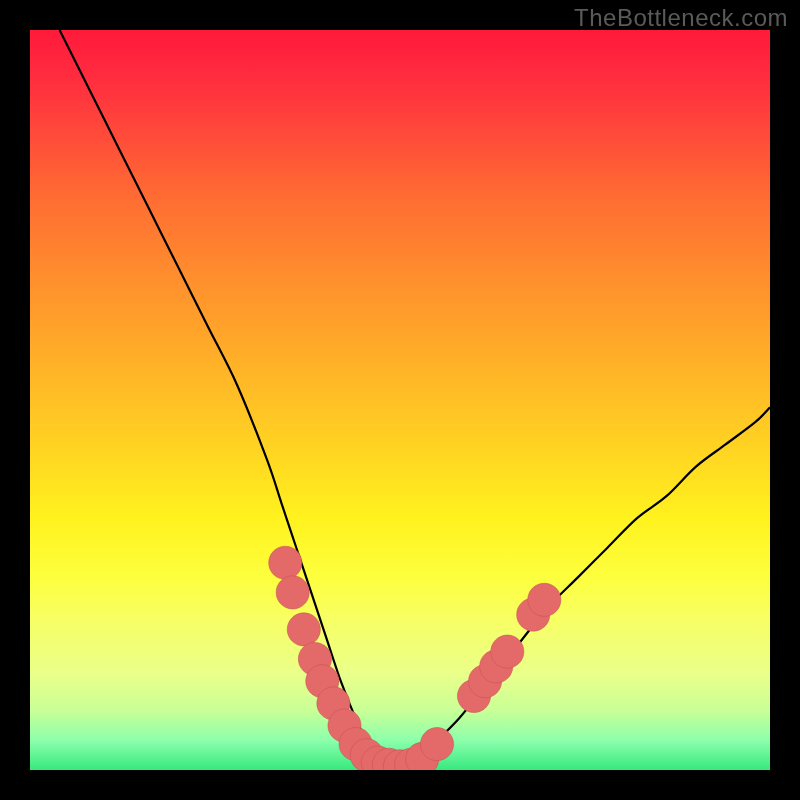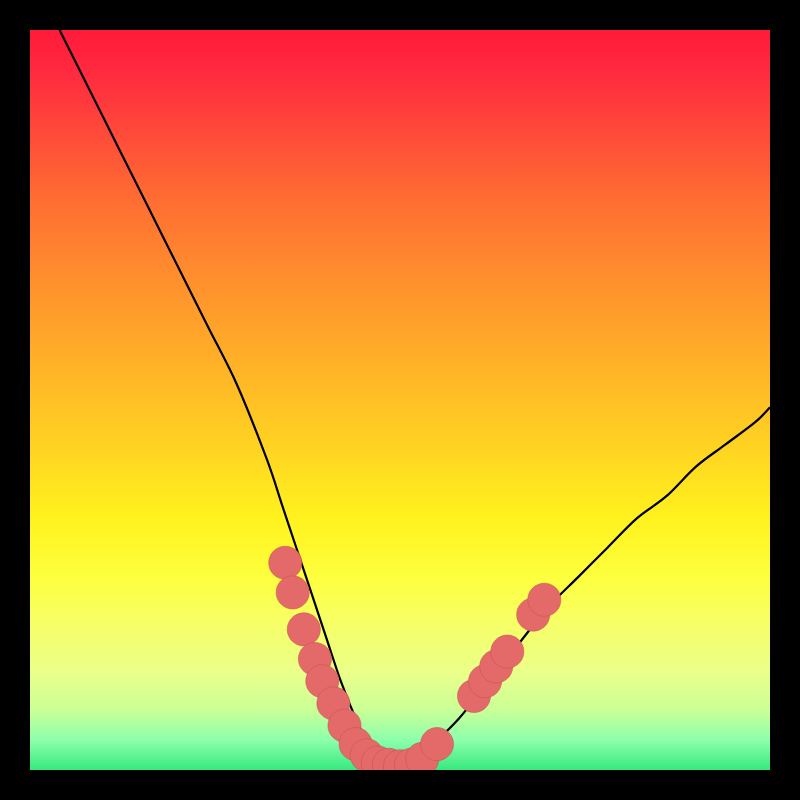--- a/index.html
+++ b/index.html
@@ -59,20 +59,21 @@
   }
   svg.curve {
     position: absolute;
     inset: 0;
   }
 </style>
 </head>
 <body>
 
 <div class="frame">
+  <div class="watermark">TheBottleneck.com</div>
 
   <div class="plot">
     <div class="gradient"></div>
     <svg class="curve" viewBox="0 0 740 740" preserveAspectRatio="none">
       <path id="curve-path" fill="none" stroke="#000000" stroke-width="2.2" d="M 29.60 0.00 C 34.53 9.87, 49.33 39.47, 59.20 59.20 C 69.07 78.93, 78.93 98.67, 88.80 118.40 C 98.67 138.13, 108.53 157.87, 118.40 177.60 C 128.27 197.33, 138.13 217.07, 148.00 236.80 C 157.87 256.53, 167.73 276.27, 177.60 296.00 C 187.47 315.73, 197.33 333.00, 207.20 355.20 C 217.07 377.40, 229.40 409.47, 236.80 429.20 C 244.20 448.93, 246.67 458.80, 251.60 473.60 C 256.53 488.40, 261.47 503.20, 266.40 518.00 C 271.33 532.80, 276.27 547.60, 281.20 562.40 C 286.13 577.20, 291.07 592.00, 296.00 606.80 C 300.93 621.60, 305.87 637.63, 310.80 651.20 C 315.73 664.77, 320.67 677.10, 325.60 688.20 C 330.53 699.30, 335.47 710.40, 340.40 717.80 C 345.33 725.20, 350.27 729.52, 355.20 732.60 C 360.13 735.68, 365.07 736.30, 370.00 736.30 C 374.93 736.30, 379.87 735.68, 384.80 732.60 C 389.73 729.52, 392.20 725.20, 399.60 717.80 C 407.00 710.40, 419.33 699.30, 429.20 688.20 C 439.07 677.10, 448.93 663.53, 458.80 651.20 C 468.67 638.87, 478.53 626.53, 488.40 614.20 C 498.27 601.87, 508.13 588.30, 518.00 577.20 C 527.87 566.10, 537.73 557.47, 547.60 547.60 C 557.47 537.73, 567.33 527.87, 577.20 518.00 C 587.07 508.13, 596.93 497.03, 606.80 488.40 C 616.67 479.77, 626.53 474.83, 636.40 466.20 C 646.27 457.57, 656.13 445.23, 666.00 436.60 C 675.87 427.97, 685.73 421.80, 695.60 414.40 C 705.47 407.00, 717.80 398.37, 725.20 392.20 C 732.60 386.03, 737.53 379.87, 740.00 377.40"></path>
       <g id="markers">
           <circle cx="255.30" cy="532.80" r="16.58" fill="#e46a6a" stroke="#c24f4f" stroke-width="0.5"></circle>
           <circle cx="262.70" cy="562.40" r="16.58" fill="#e46a6a" stroke="#c24f4f" stroke-width="0.5"></circle>
           <circle cx="273.80" cy="599.40" r="16.58" fill="#e46a6a" stroke="#c24f4f" stroke-width="0.5"></circle>
           <circle cx="284.90" cy="629.00" r="16.58" fill="#e46a6a" stroke="#c24f4f" stroke-width="0.5"></circle>

